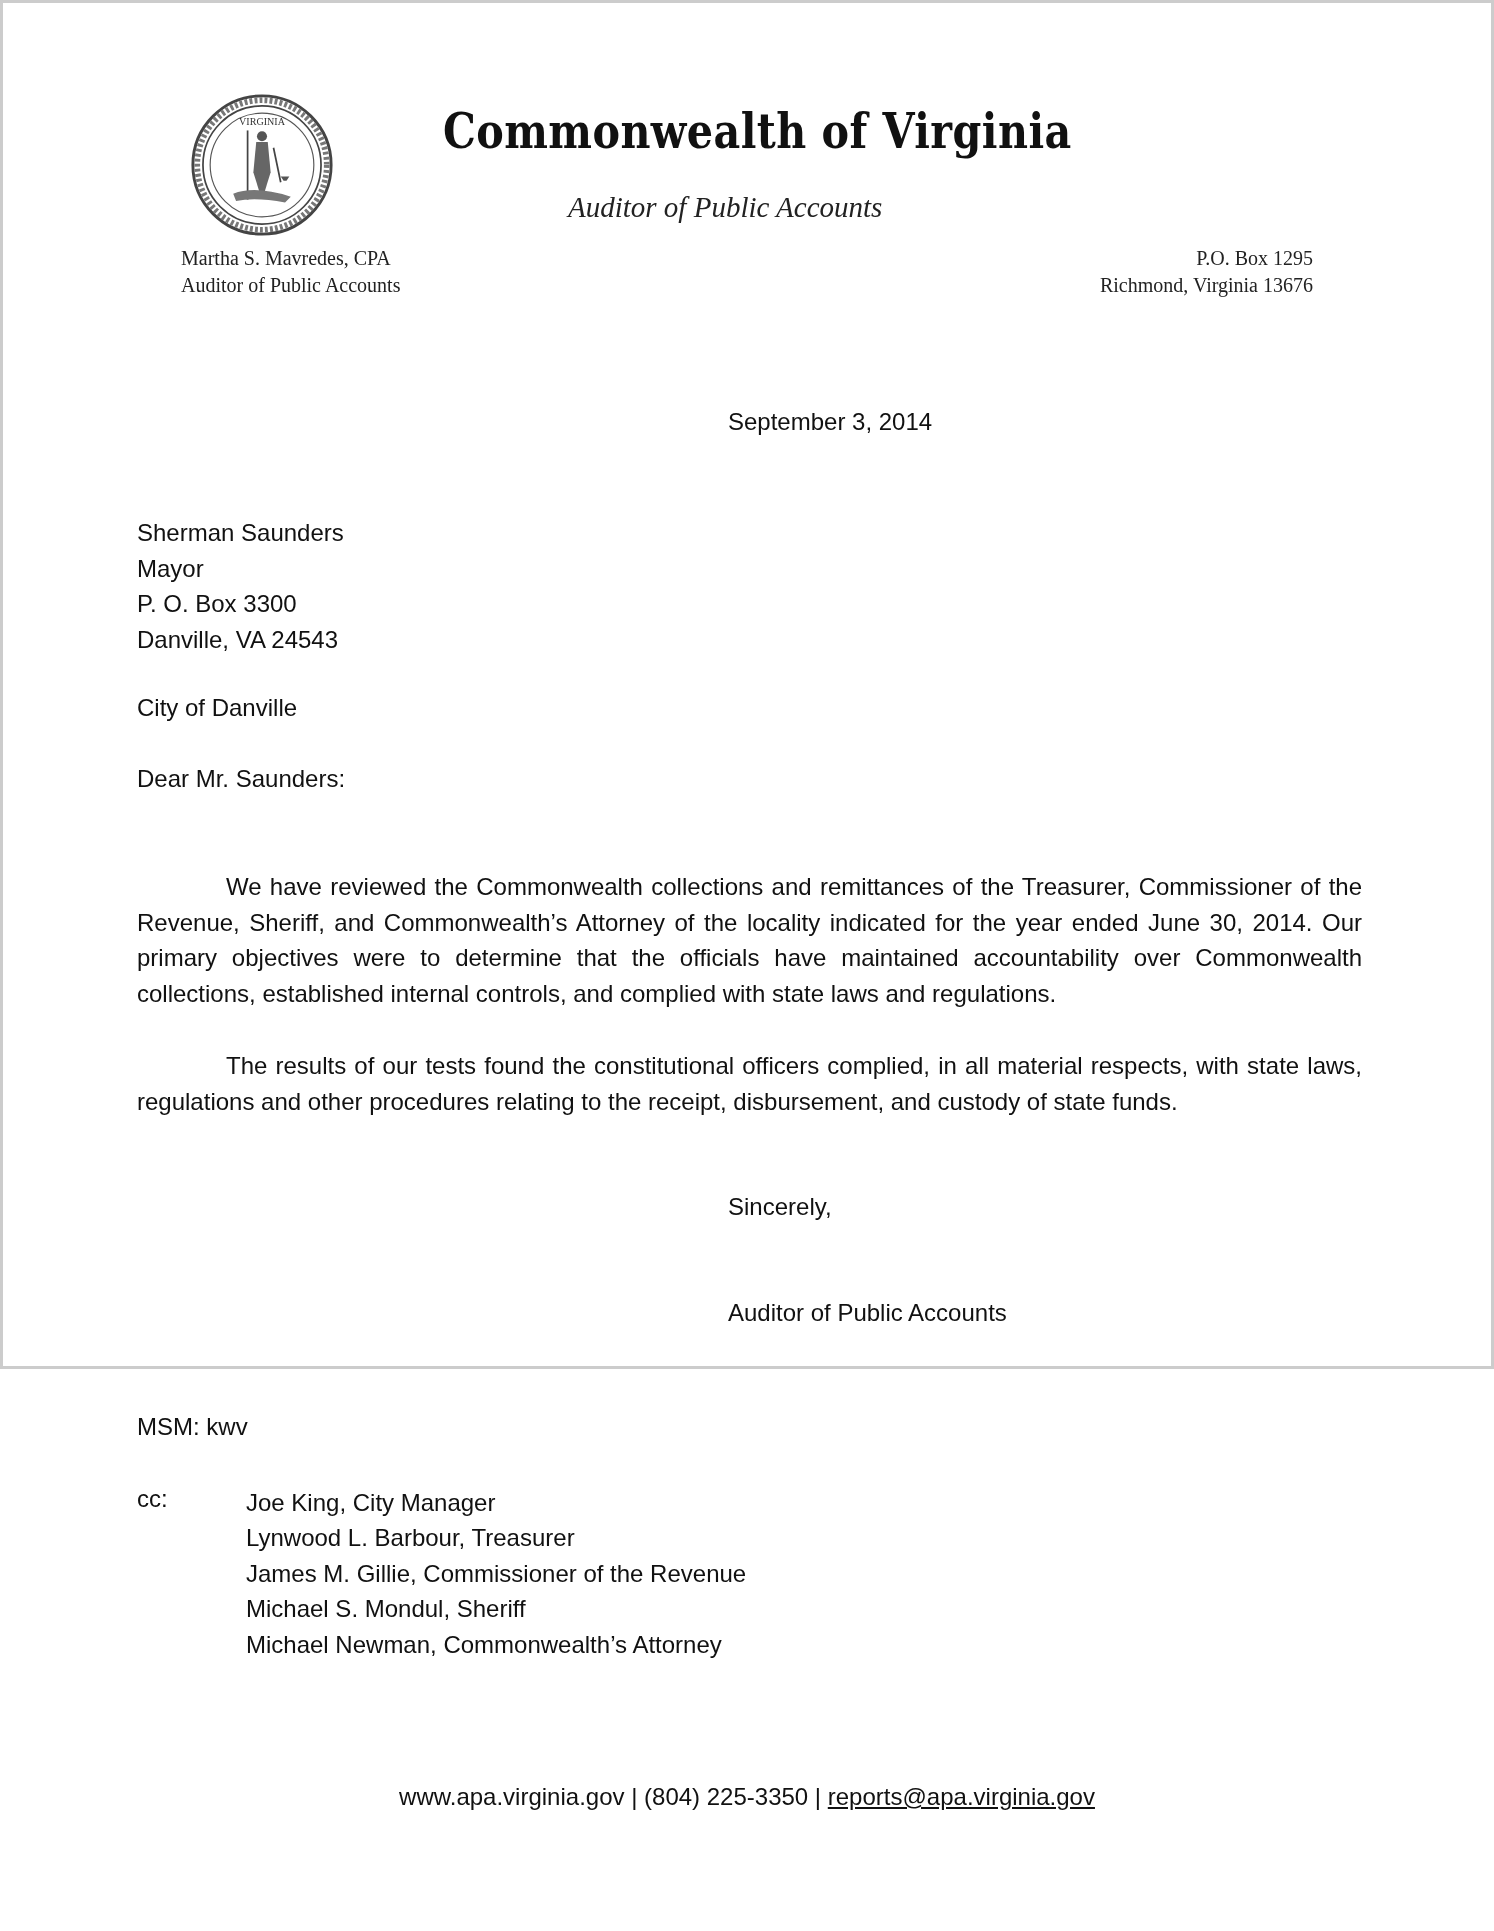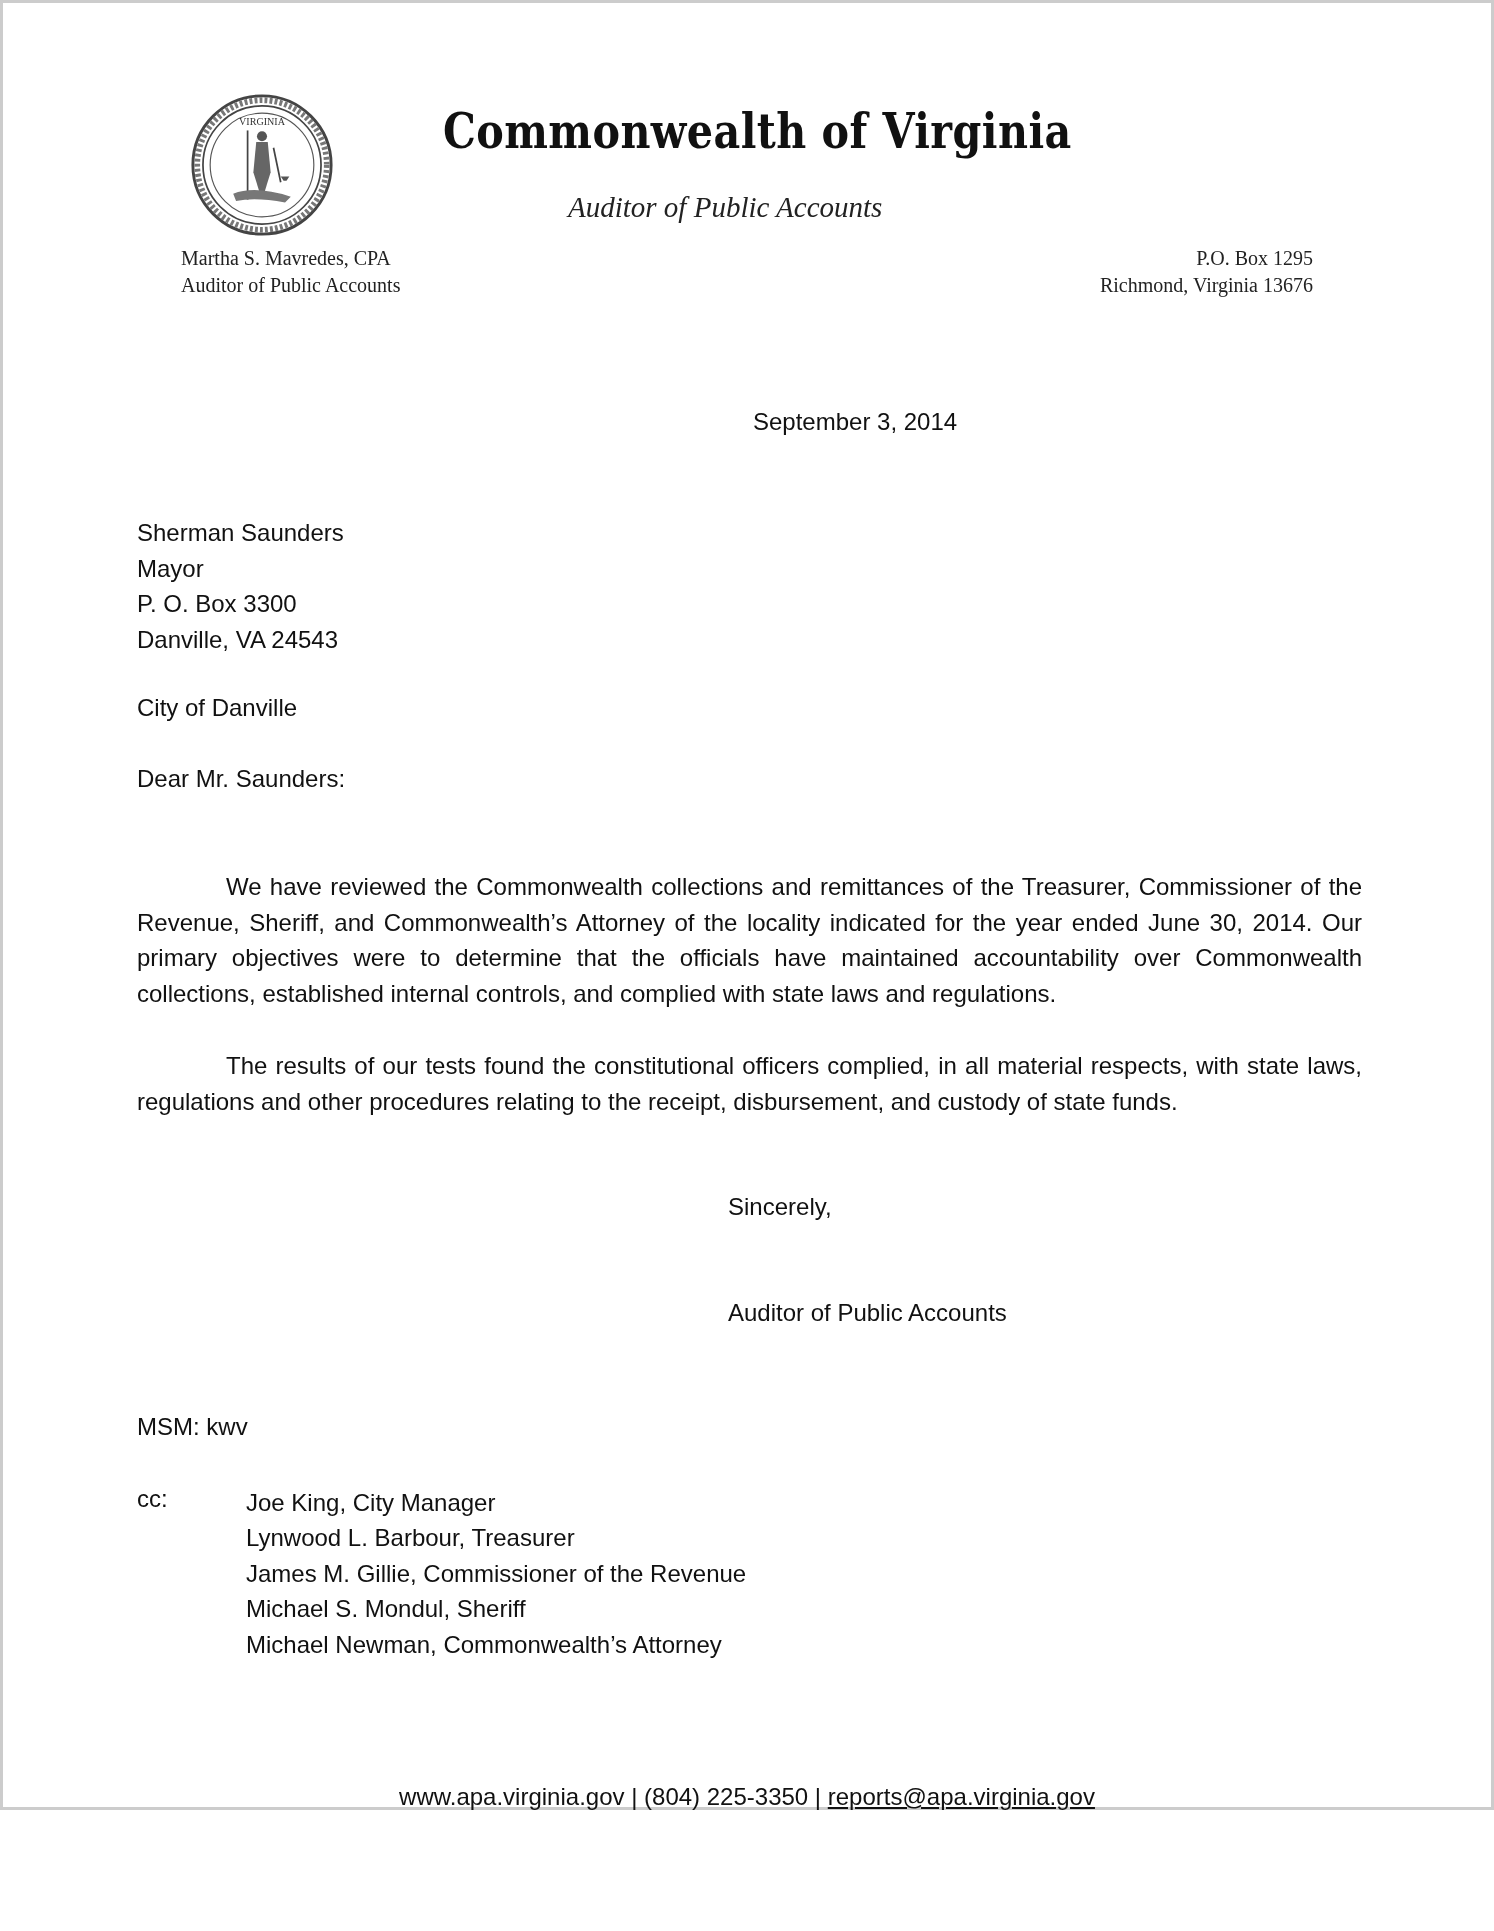--- a/index.html
+++ b/index.html
@@ -1,18 +1,18 @@
 <!DOCTYPE html>
 <html><head>
 <meta charset="utf-8">
 <style>
   html, body { margin: 0; padding: 0; background: #ffffff; }
   body { width: 1494px; height: 1931px; position: relative; overflow: hidden; }
   .page {
-    position: absolute; left: 0; top: 0; width: 1494px; height: 1810px;
+    position: absolute; left: 0; top: 0; width: 1494px; height: 1369px;
     box-sizing: border-box; border: 3px solid #cccccc; background: #ffffff;
     color: #111111;
   }
   .abs { position: absolute; white-space: nowrap; }
   .serif { font-family: "Liberation Serif", "DejaVu Serif", serif; }
   .sans { font-family: "Liberation Sans", "DejaVu Sans", sans-serif; }
 
   
   .seal { position: absolute; left: 187px; top: 90px; width: 144px; height: 144px; }
 
@@ -23,21 +23,21 @@
     transform: scaleX(0.86); transform-origin: left top; width: 715px;
   }
   .subtitle {
     left: 565px; top: 188px; font-size: 29px; font-style: italic; color: #222;
   }
   .hdr-left { left: 178px; top: 242px; font-size: 20px; line-height: 27px; color: #222; }
   .hdr-right { right: 178px; top: 242px; font-size: 20px; line-height: 27px; text-align: right; color: #222; }
 
   .letter { font-size: 24px; color: #111; }
   .line { position: absolute; left: 134px; white-space: nowrap; font-size: 24px; }
-  .date { left: 725px; top: 405px; margin-left: 25px; }
+  .date { left: 725px; top: 405px; }
   .addr { left: 134px; top: 512px; line-height: 35.7px; }
   .city { top: 691px; }
   .salutation { top: 762px; }
 
   .para {
     position: absolute; left: 134px; width: 1225px; font-size: 24px;
     line-height: 35.7px; text-align: justify; text-indent: 89px;
   }
   .p1 { top: 830px; margin-top: 36px; }
   .p2 { top: 1045px; }

